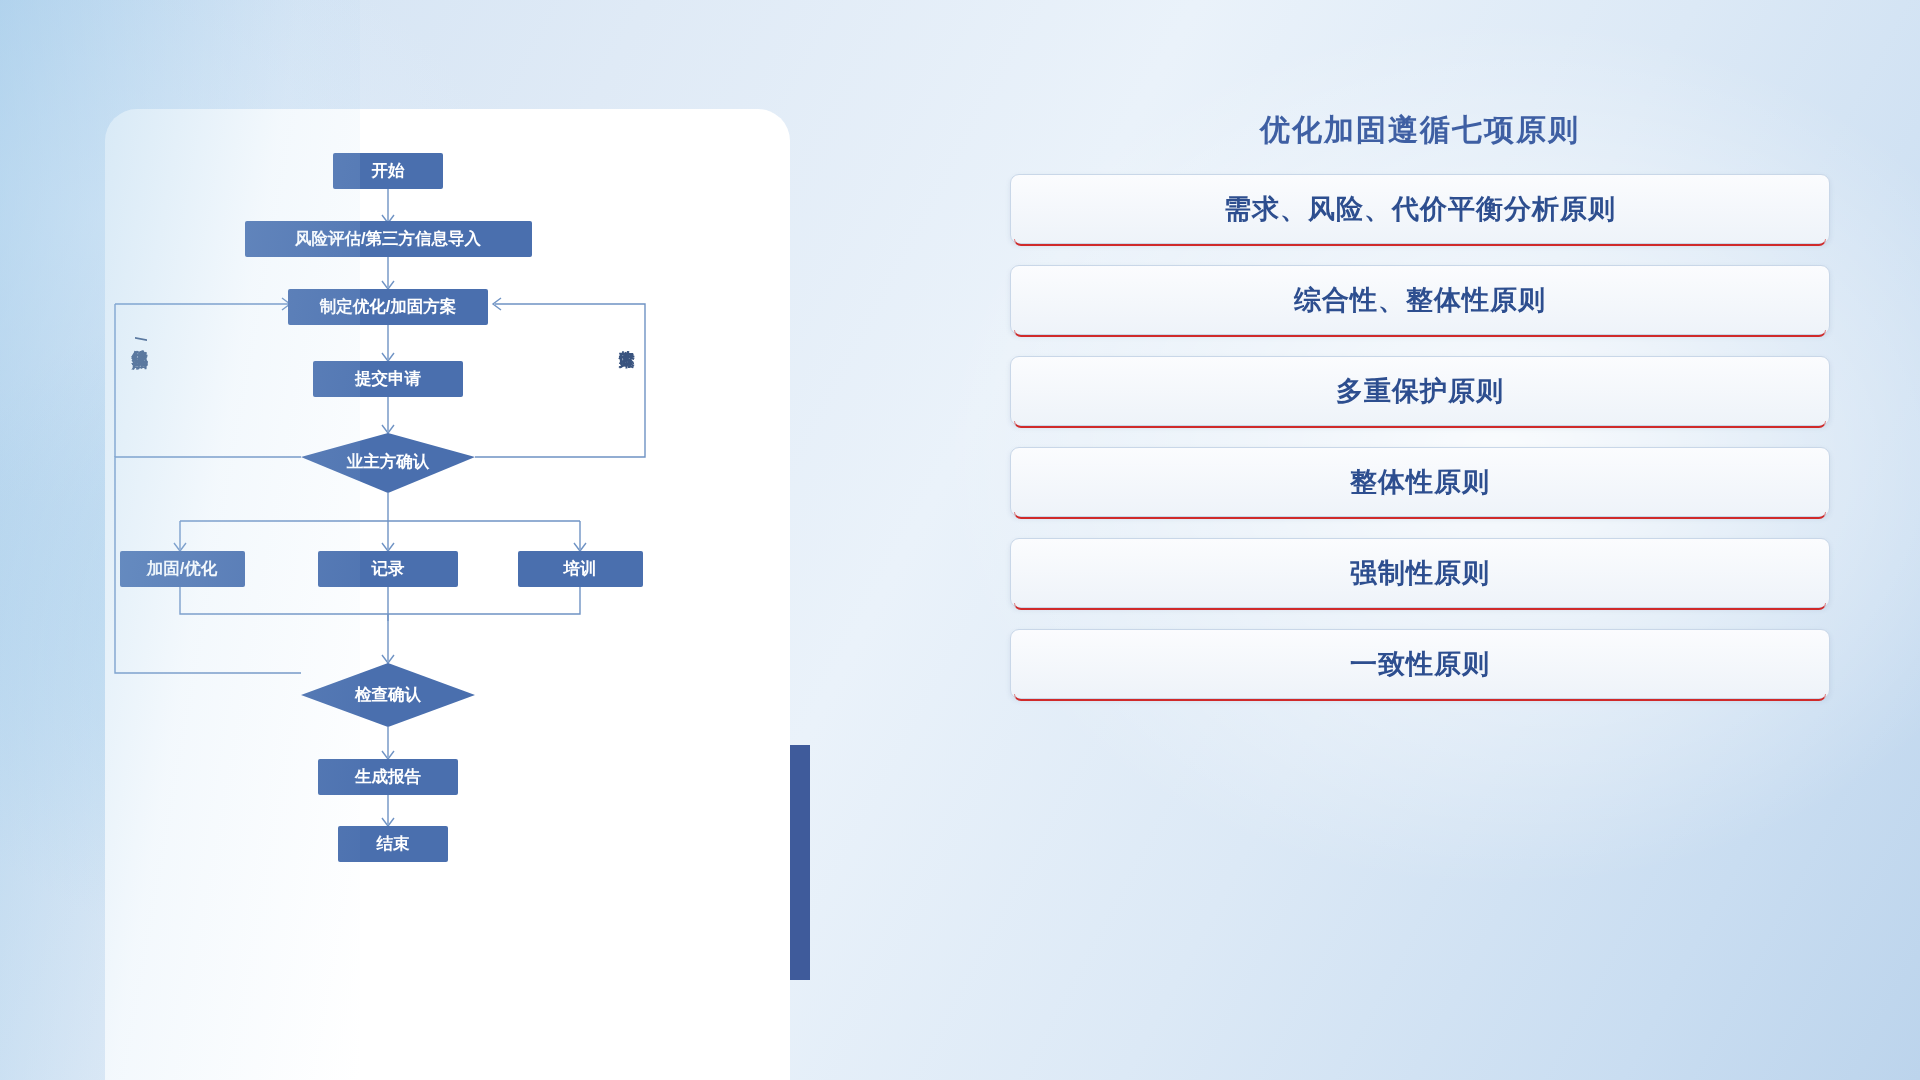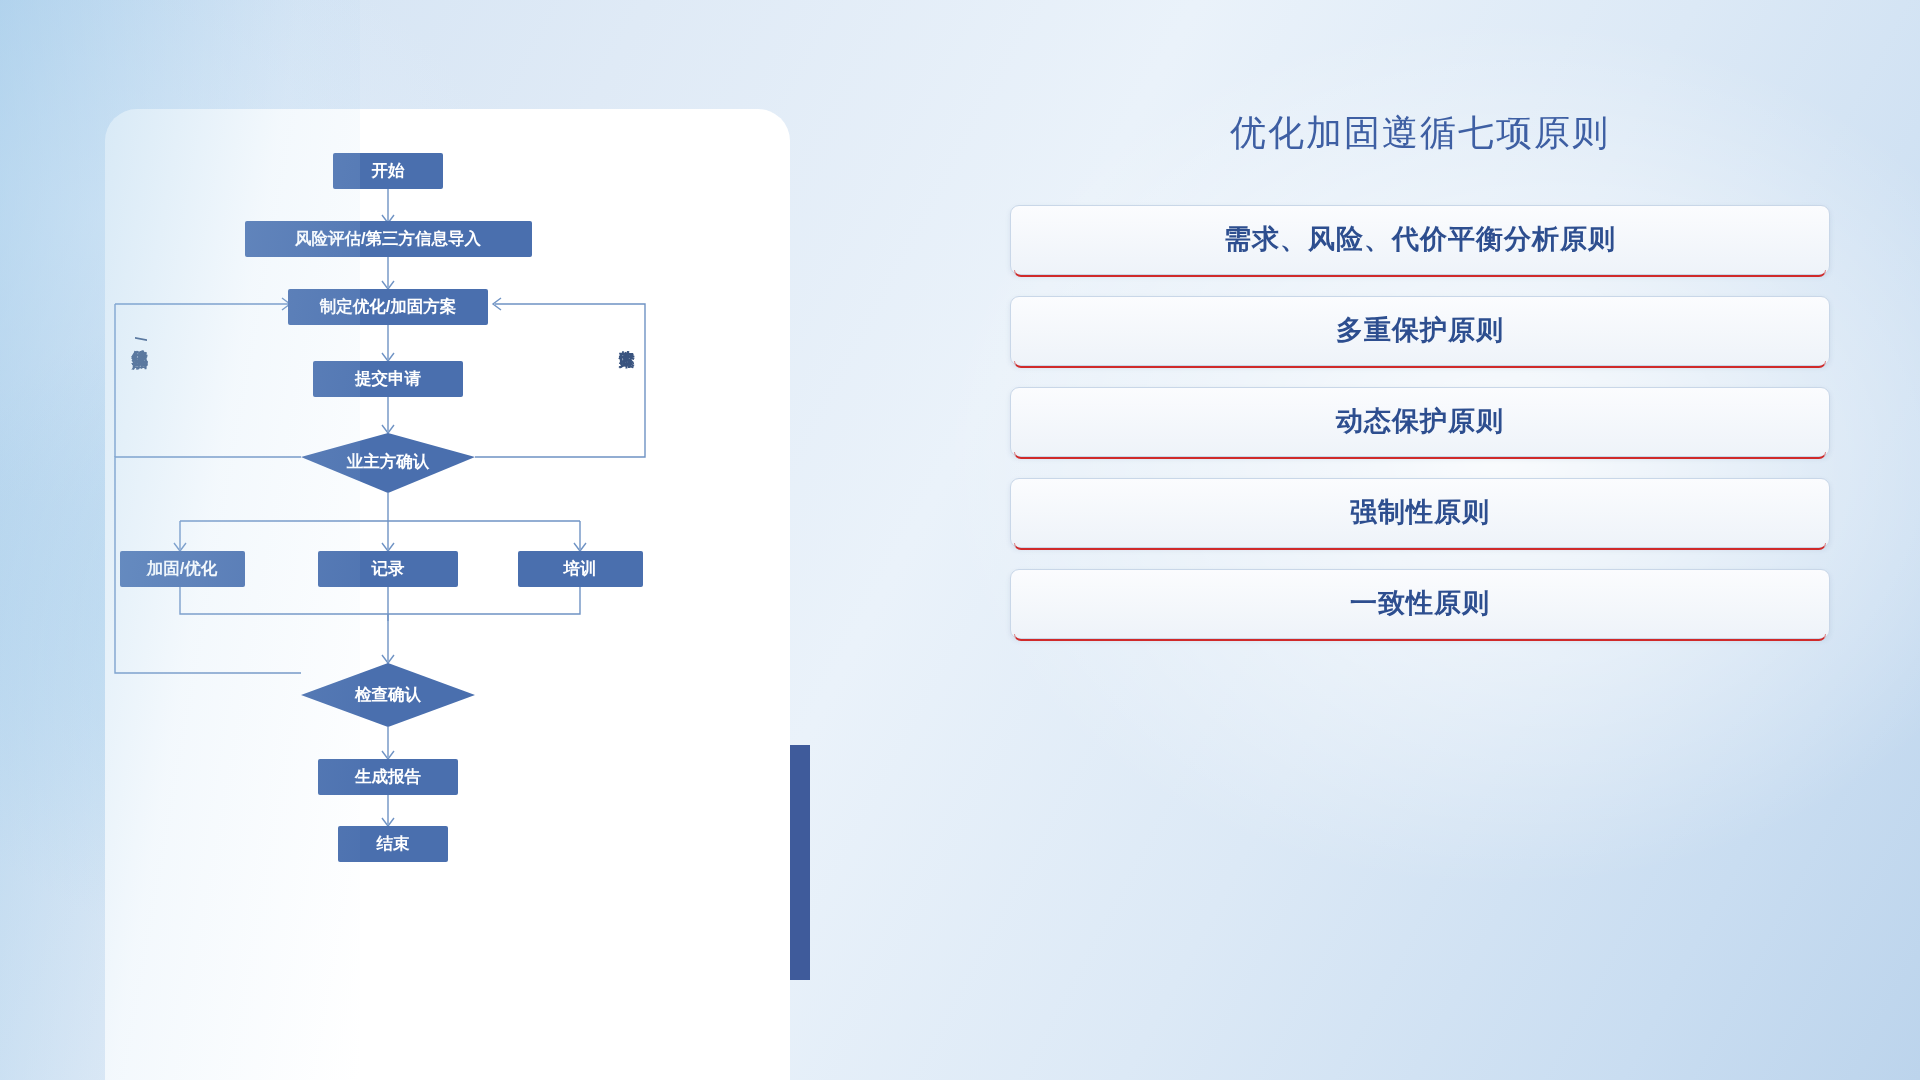--- a/index.html
+++ b/index.html
@@ -83,30 +83,30 @@
 
   
   #right-panel {
     position: absolute;
     left: 1010px;
     top: 95px;
     width: 820px;
     height: 890px;
   }
   #panel-title {
-    font-size: 36px;
-    font-weight: normal;
+    font-size: 30px;
+    font-weight: bold;
     color: #3e5fa3;
     text-align: center;
     letter-spacing: 2px;
     margin: 18px 0 0 0;
     line-height: 1.1;
   }
   #principle-list {
-    margin-top: 52px;
+    margin-top: 28px;
     display: flex;
     flex-direction: column;
     gap: 21px;
   }
   .principle-item {
     position: relative;
     height: 68px;
     border-radius: 9px;
     background: linear-gradient(180deg, #fbfcfe 0%, #eef3f9 100%);
     border: 1px solid #c9d7e8;
@@ -258,24 +258,27 @@
   </div>
 
   <div id="right-panel">
     <div id="panel-title">优化加固遵循七项原则</div>
 
     <div id="principle-list">
       <div class="principle-item">
         <span class="principle-label">需求、风险、代价平衡分析原则</span>
       </div>
       <div class="principle-item">
+        <span class="principle-label">综合性、整体性原则</span>
+      </div>
+      <div class="principle-item">
         <span class="principle-label">多重保护原则</span>
       </div>
       <div class="principle-item">
-        <span class="principle-label">动态保护原则</span>
+        <span class="principle-label">整体性原则</span>
       </div>
       <div class="principle-item">
         <span class="principle-label">强制性原则</span>
       </div>
       <div class="principle-item">
         <span class="principle-label">一致性原则</span>
       </div>
     </div>
   </div>
 

